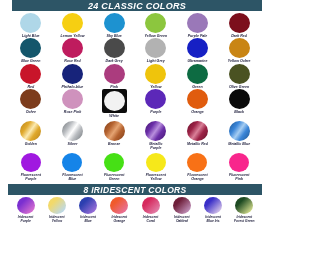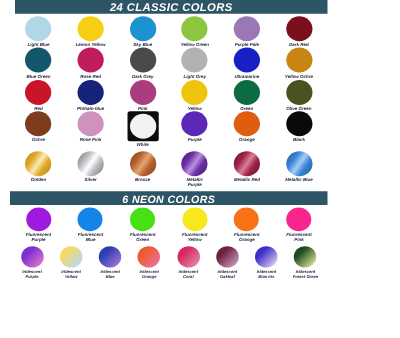--- a/index.html
+++ b/index.html
@@ -271,21 +271,20 @@
         <div class="cell">
           <div class="swatch-wrap">
             <span class="swatch sw-metal" style="background: linear-gradient(125deg, rgb(29, 84, 143) 0%, rgb(58, 133, 216) 30%, rgb(166, 205, 242) 50%, rgb(58, 133, 216) 68%, rgb(29, 84, 143) 100%);"></span>
           </div>
           <div class="label">Metallic Blue</div>
         </div>
       </div>
   </div>
 
   <div class="section">
-    <div class="banner banner-2">6 NEON COLORS</div>
     <div class="grid grid-6">
         <div class="cell">
           <div class="swatch-wrap">
             <span class="swatch sw-neon" style="background: rgb(160, 25, 224);"></span>
           </div>
           <div class="label">Fluorescent
 Purple</div>
         </div>
         <div class="cell">
           <div class="swatch-wrap">
@@ -319,20 +318,21 @@
           <div class="swatch-wrap">
             <span class="swatch sw-neon" style="background: rgb(248, 38, 140);"></span>
           </div>
           <div class="label">Fluorescent
 Pink</div>
         </div>
       </div>
   </div>
 
   <div class="section">
+    <div class="banner banner-2">8 IRIDESCENT COLORS</div>
     <div class="grid grid-8">
         <div class="cell">
           <div class="swatch-wrap">
             <span class="swatch sw-irid" style="background: linear-gradient(135deg, rgb(122, 47, 208) 0%, rgb(122, 47, 208) 30%, rgb(216, 111, 208) 85%, rgb(216, 111, 208) 100%);"></span>
           </div>
           <div class="label label-irid">Iridescent
 Purple</div>
         </div>
         <div class="cell">
           <div class="swatch-wrap">

